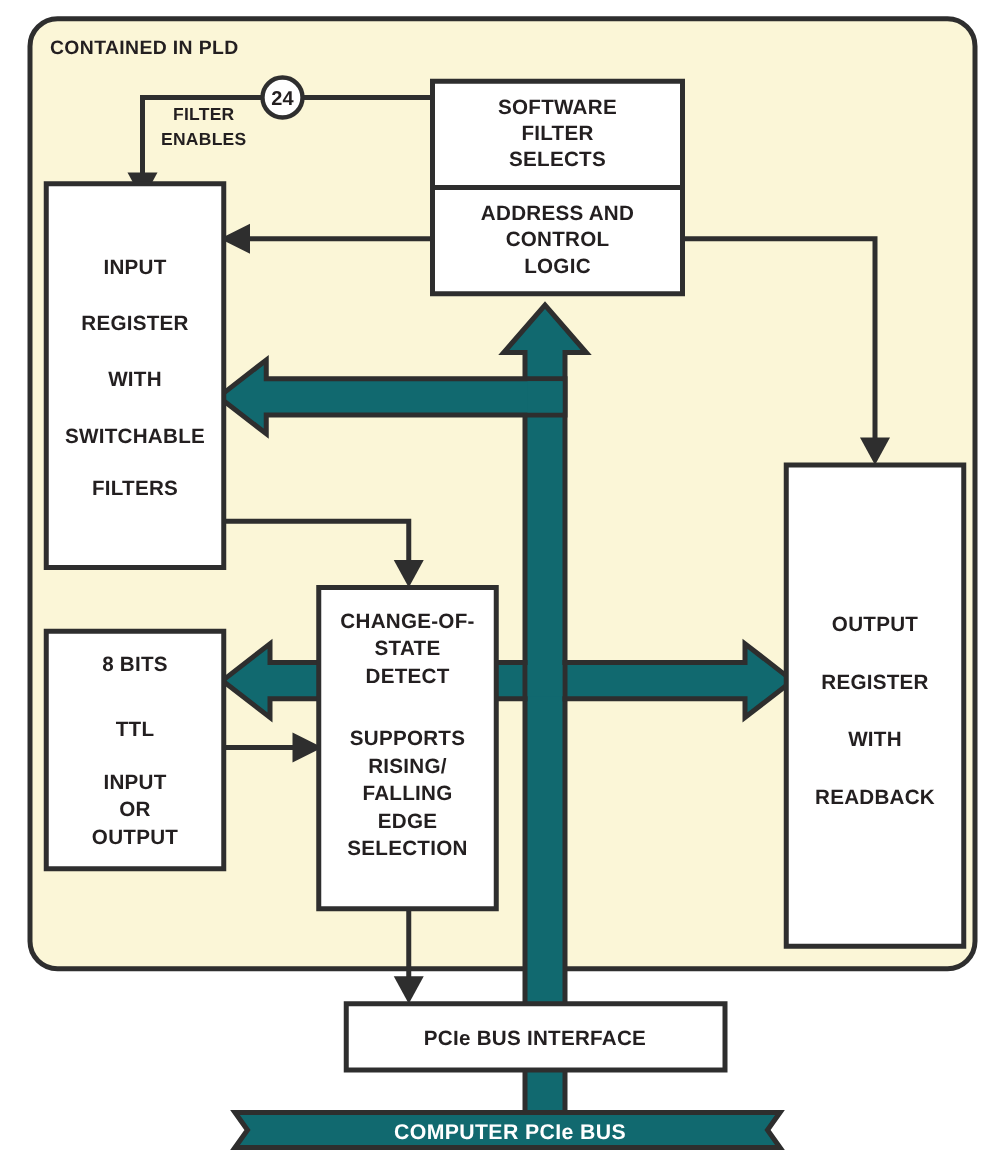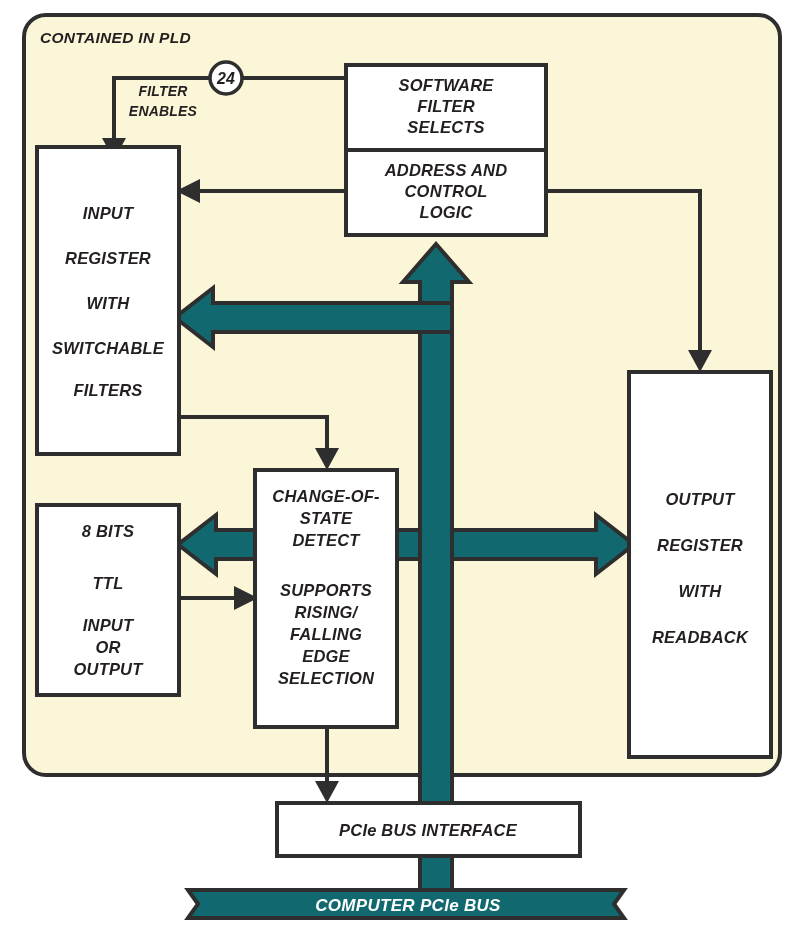--- a/index.html
+++ b/index.html
@@ -10,21 +10,20 @@
   body {
     width: 800px;
     height: 934px;
     font-family: "Liberation Sans", sans-serif;
     overflow: hidden;
   }
   #diagram-root {
     position: relative;
     width: 800px;
     height: 934px;
-    font-style: italic;
   }
   svg.diagram {
     display: block;
     width: 800px;
     height: 934px;
   }
   .box-fill { fill: #ffffff; stroke: #2e2e2e; stroke-width: 4; }
   .panel-fill { fill: #fbf6d7; stroke: #2e2e2e; stroke-width: 4; }
   .line { stroke: #2e2e2e; stroke-width: 4; fill: none; }
   .arrowhead { fill: #2e2e2e; stroke: none; }

